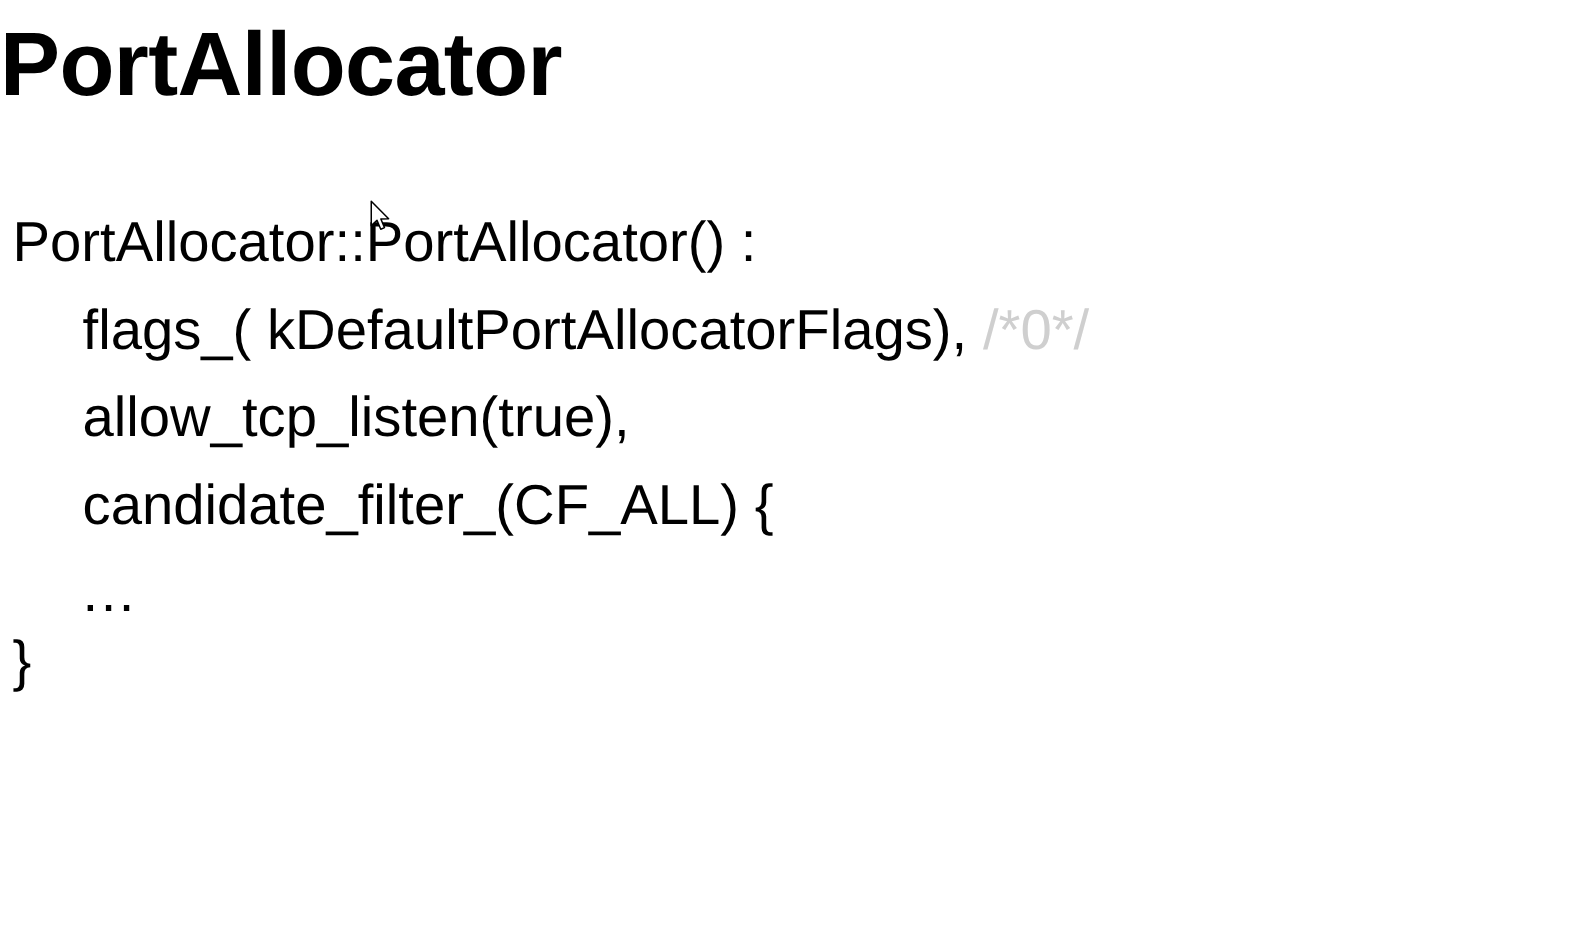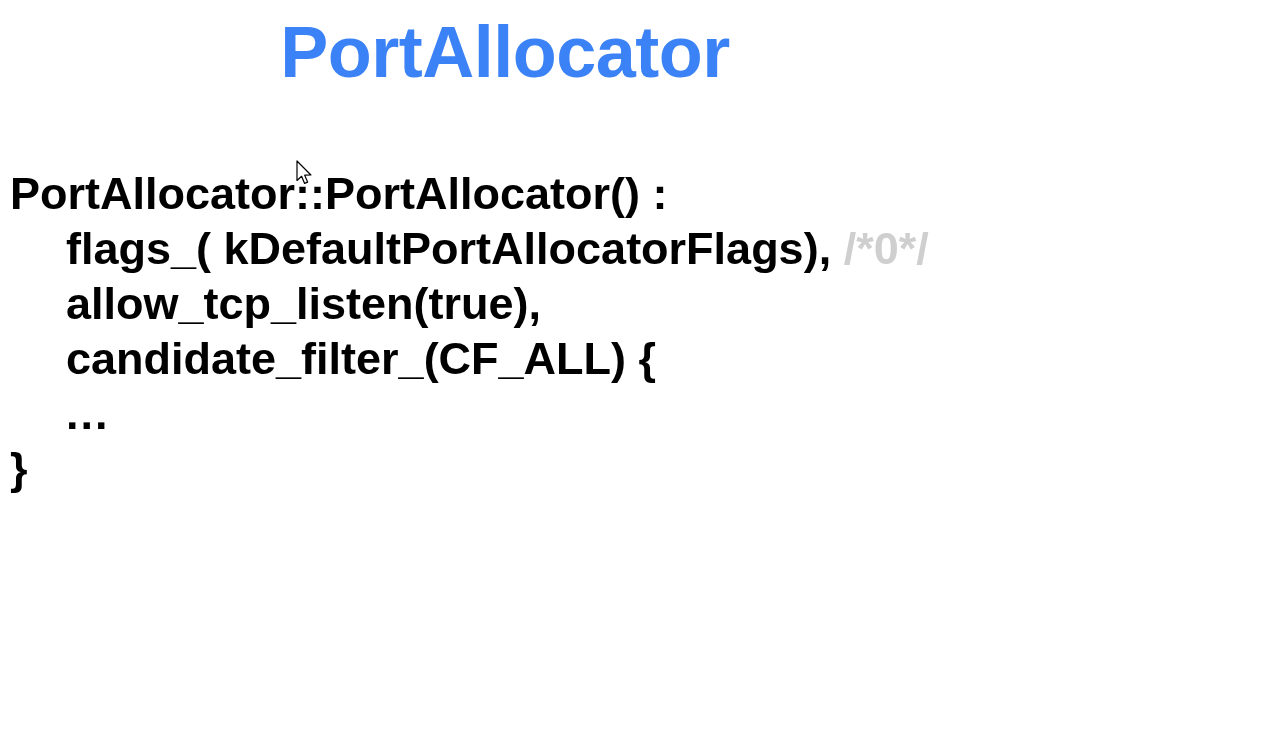--- a/index.html
+++ b/index.html
@@ -24,52 +24,52 @@
     box-sizing: border-box;
     overflow: hidden;
   }
 
   
   .slide-title {
     position: absolute;
     left: 0;
     top: 4px;
     width: 1010px;
-    text-align: center;
-    color: #3b82f6;
+    color: #000000;
     font-family: "Liberation Sans", sans-serif;
     font-weight: 700;
     font-size: 72px;
     line-height: 96px;
     letter-spacing: -0.5px;
     white-space: nowrap;
   }
 
   
   .code-block {
     position: absolute;
     left: 10px;
     top: 166px;
     width: 1267px;
     font-family: "Liberation Sans", sans-serif;
-    font-weight: 700;
+    font-weight: 400;
     font-size: 45px;
     line-height: 55px;
     color: #000000;
     white-space: nowrap;
   }
 
   .code-line {
     height: 55px;
     white-space: nowrap;
     overflow: visible;
   }
 
   .code-line.indent-1 {
     padding-left: 56px;
+    margin-top: 15px;
   }
 
   .tok-code {
     color: #000000;
   }
 
   .tok-comment {
     color: #cfcfcf;
   }
 

